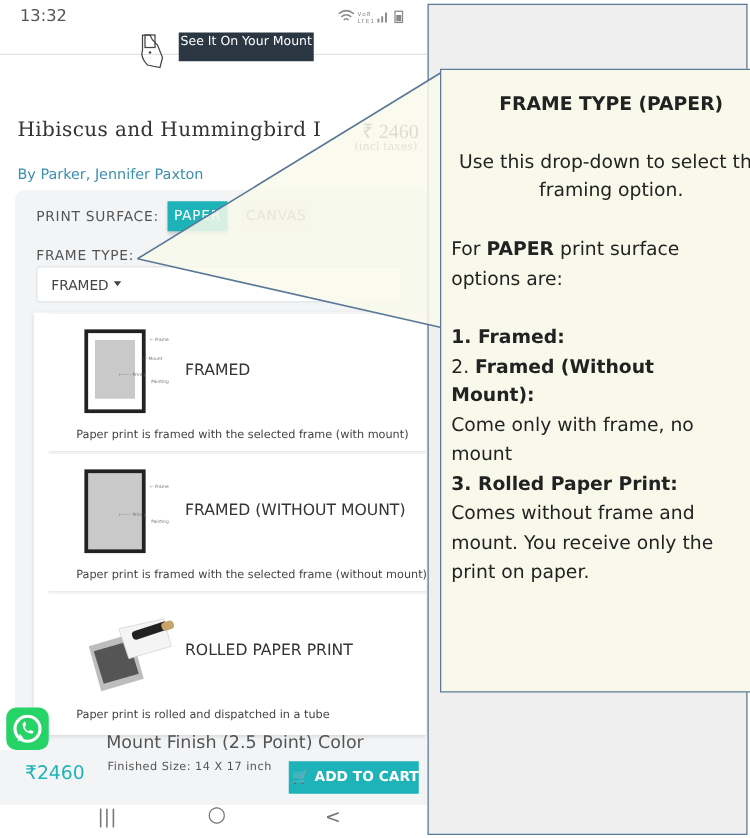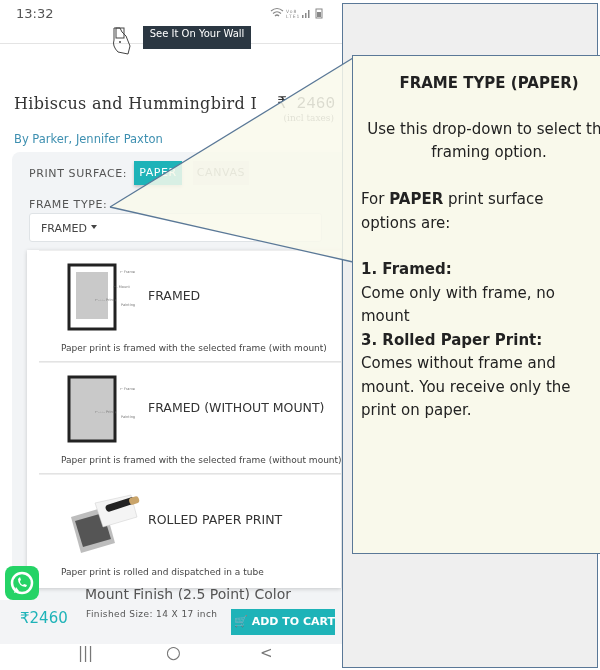--- a/index.html
+++ b/index.html
@@ -12,21 +12,21 @@
     .status-time { position: absolute; left: 16px; top: 6px; font-size: 13px; color: #555; font-family: "DejaVu Sans", sans-serif; }
     .status-icons { position: absolute; right: 10px; top: 7px; font-size: 9px; color: #777; letter-spacing: 1px; font-family: "DejaVu Sans", sans-serif; }
 
     .wall-area { position: absolute; left: 100px; top: 26px; height: 30px; }
     .wall-icon { position: absolute; left: 8px; top: 0; width: 28px; height: 30px; }
     .wall-button { position: absolute; left: 43px; top: 0; width: 108px; height: 23px; background: #2b3742; color: #fff; font-size: 10px; text-align: center; line-height: 14px; padding-top: 1px; font-family: "DejaVu Sans", sans-serif; }
 
     .title-block { position: absolute; left: 14px; top: 94px; width: 325px; }
     .product-title { font-family: "DejaVu Serif", serif; font-size: 16px; color: #333; letter-spacing: 0.3px; }
     .artist { margin-top: 19px; font-size: 11.5px; color: #3d8fb0; font-family: "DejaVu Sans", sans-serif; }
-    .price { position: absolute; right: 4px; top: -1px; font-size: 16px; color: #333; font-family: Liberation Mono, monospace; }
+    .price { position: absolute; right: 4px; top: -1px; font-size: 16px; color: #333; font-family: Liberation Serif, serif; }
     .price-note { position: absolute; right: 5px; top: 19px; font-size: 9px; font-family: "DejaVu Serif", serif; color: #555; }
 
     .options-panel { position: absolute; left: 12px; top: 152px; width: 340px; height: 450px; background: #f2f4f6; border-radius: 8px; }
     .surface-label { position: absolute; left: 17px; top: 15px; font-size: 11px; color: #555; letter-spacing: 0.6px; font-family: "DejaVu Sans", sans-serif; }
     .paper-btn { position: absolute; left: 122px; top: 9px; width: 48px; height: 24px; background: #1eb3b8; color: #fff; font-size: 11px; text-align: center; line-height: 24px; letter-spacing: 0.6px; box-shadow: 0 2px 3px rgba(0,0,0,0.2); font-family: "DejaVu Sans", sans-serif; }
     .canvas-btn { position: absolute; left: 181px; top: 9px; width: 56px; height: 24px; background: #e2e5e8; color: #777; font-size: 11px; text-align: center; line-height: 24px; letter-spacing: 0.6px; font-family: "DejaVu Sans", sans-serif; }
     .frame-label { position: absolute; left: 17px; top: 46px; font-size: 11px; color: #555; letter-spacing: 0.6px; font-family: "DejaVu Sans", sans-serif; }
     .frame-select { position: absolute; left: 17px; top: 61px; width: 293px; height: 29px; background: #fff; border: 1px solid #dfe3e6; border-radius: 3px; }
     .frame-select-value { position: absolute; left: 11px; top: 8px; font-size: 11px; color: #444; font-family: "DejaVu Sans", sans-serif; }
     .caret { position: absolute; left: 61px; top: 11px; width: 0; height: 0; border-left: 3.5px solid transparent; border-right: 3.5px solid transparent; border-top: 4px solid #444; }
@@ -84,21 +84,21 @@
       </svg>
     </span>
   </div>
 
   <div class="wall-area">
     <svg class="wall-icon" viewBox="0 0 28 30">
       <path d="M6 2 L6 14 Q4 20 10 26 L20 28 L22 20 L18 10 L14 6 L12 2 Z" fill="none" stroke="#444" stroke-width="1"></path>
       <rect x="8" y="2" width="8" height="10" fill="none" stroke="#444" stroke-width="1"></rect>
       <circle cx="12" cy="16" r="1" fill="#444"></circle>
     </svg>
-    <div class="wall-button">See It On Your Wall</div>
+    <div class="wall-button">See It On Your Mount</div>
   </div>
 
   <div class="title-block">
     <div class="product-title">Hibiscus and Hummingbird I</div>
     <div class="artist">By Parker, Jennifer Paxton</div>
     <div class="price">₹ 2460</div>
     <div class="price-note">(incl taxes)</div>
   </div>
 
   <div class="options-panel">
@@ -181,17 +181,18 @@
   <line x1="110" y1="207" x2="353" y2="262" stroke="#5a7897" stroke-width="1.3"></line>
 </svg>
 
 <div class="callout-box">
   <div class="callout-title">FRAME TYPE (PAPER)</div>
   <div class="callout-intro">Use this drop-down to select the framing option.</div>
   <div class="callout-body">
     <div><span>For </span><b>PAPER</b><span> print surface options are:</span></div>
     <div style="height:23px;"></div>
     <div><b>1. </b><b>Framed:</b></div>
+    <div><span>2. </span><b>Framed (Without Mount):</b></div>
     <div>Come only with frame, no mount</div>
     <div><b>3. </b><b>Rolled Paper Print:</b></div>
     <div>Comes without frame and mount. You receive only the print on paper.</div>
   </div>
 </div>
 
 </body></html>

